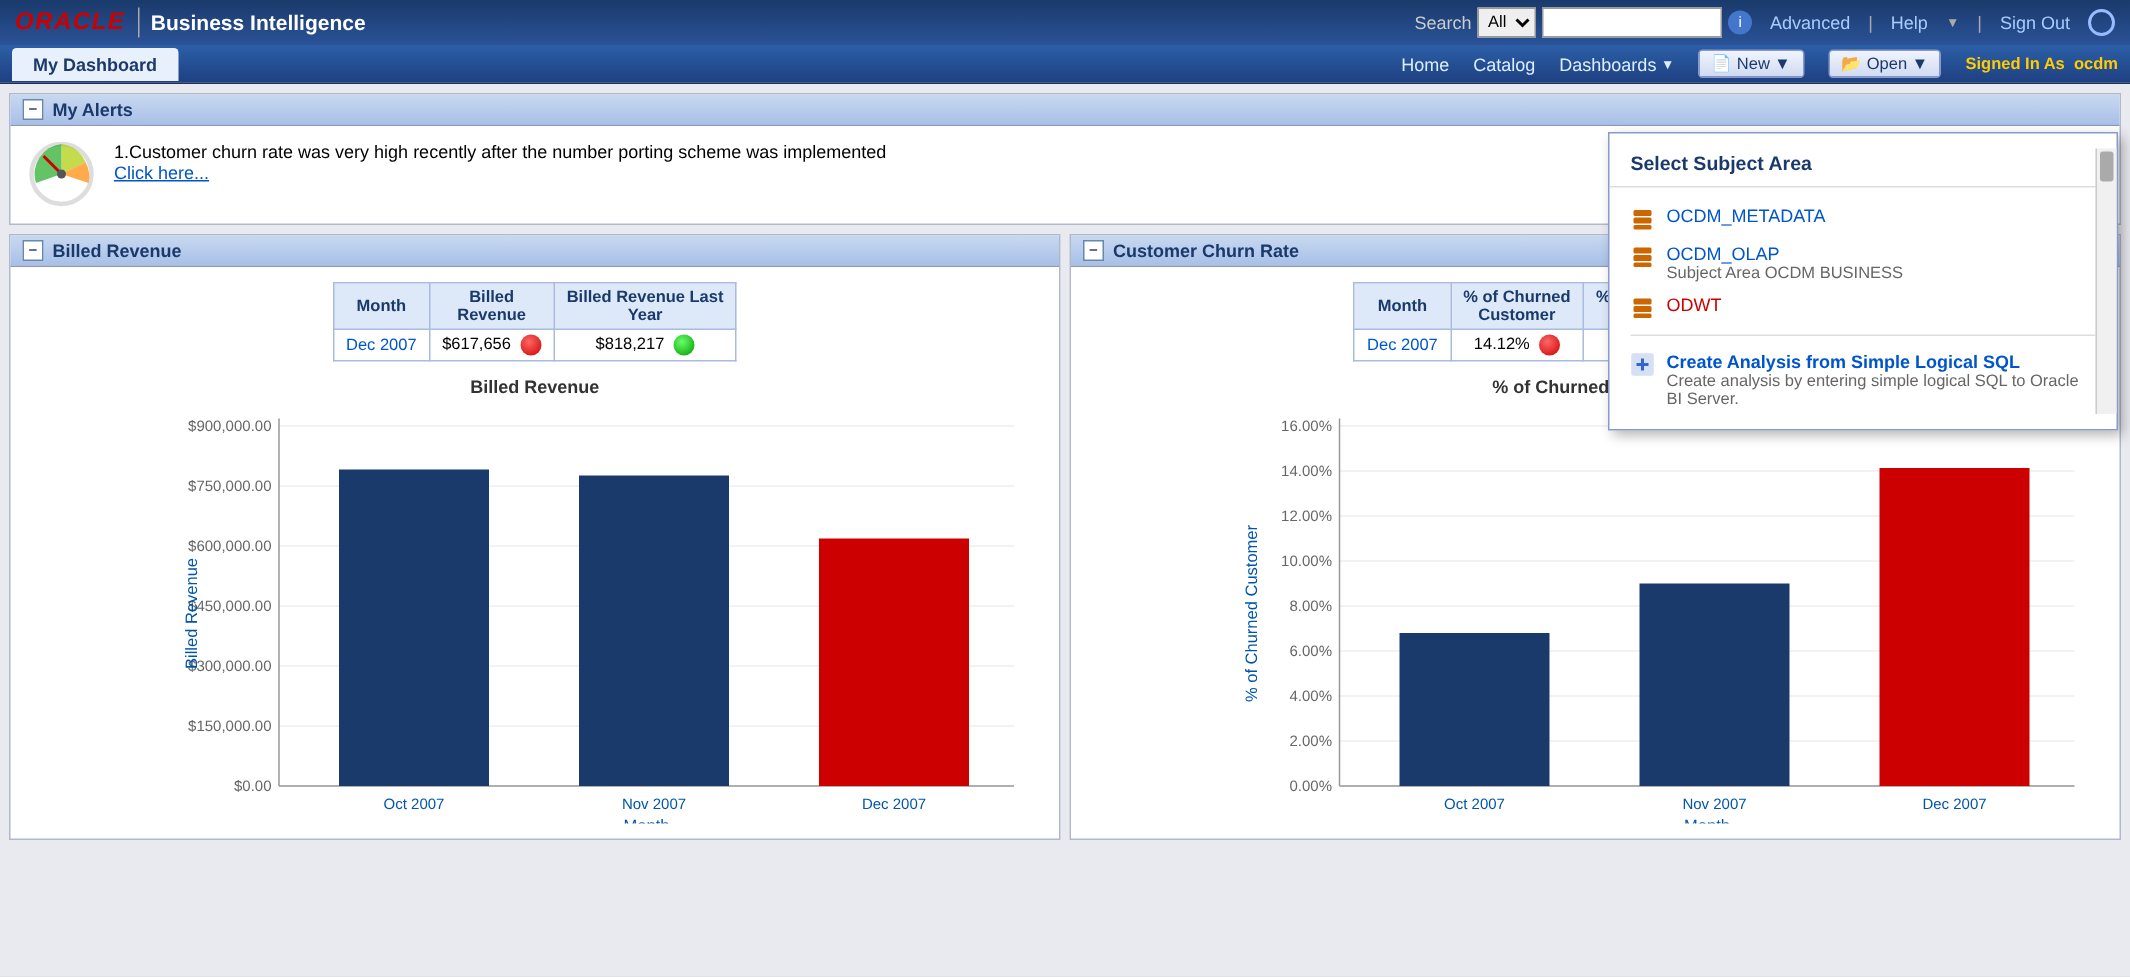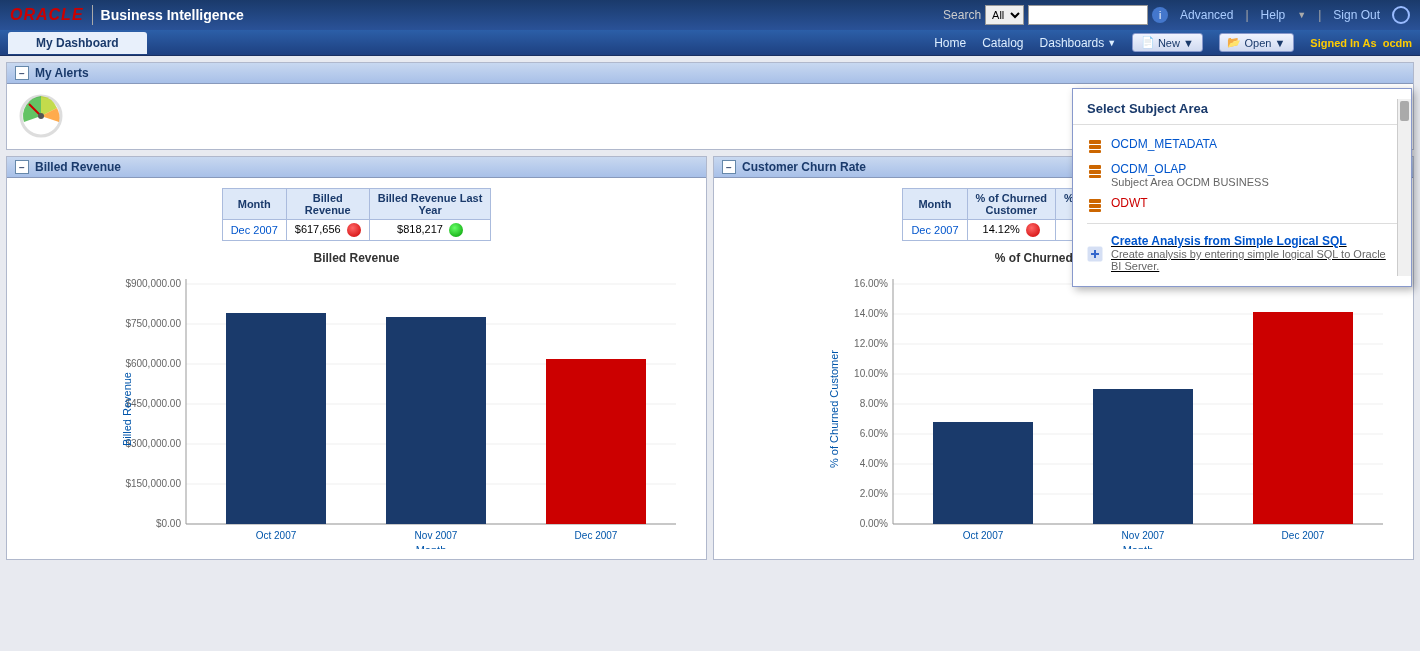--- a/index.html
+++ b/index.html
@@ -87,21 +87,21 @@
       height: 26px;
       display: flex;
       align-items: center;
       padding: 0 8px;
       justify-content: space-between;
       border-bottom: 1px solid #1a3060;
     }
     #my-dashboard-tab {
       background: #e8f0fb;
       color: #1a3a6b;
-      padding: 4px 28px;
+      padding: 4px 14px;
       font-size: 12px;
       font-weight: bold;
       border-radius: 3px 3px 0 0;
       cursor: pointer;
       height: 22px;
       display: flex;
       align-items: center;
     }
     #nav-right {
       display: flex;
@@ -297,25 +297,24 @@
     }
     .subject-name { color: #0055cc; font-size: 12px; }
     .subject-desc { color: #666; font-size: 11px; }
     .divider-line {
       border: none;
       border-top: 1px solid #ddd;
       margin: 6px 14px;
     }
     .create-item {
       display: flex;
-      align-items: center;
+      align-items: flex-start;
       gap: 8px;
       padding: 4px 14px;
       cursor: pointer;
-      text-decoration: underline;
     }
     .create-name { color: #0055cc; font-size: 12px; font-weight: bold; }
     .create-desc { color: #666; font-size: 11px; }
     .panel-scroll {
       position: absolute;
       right: 0;
       top: 0;
       bottom: 0;
       width: 14px;
       background: #f0f0f0;
@@ -388,20 +387,26 @@
       <svg id="gauge-icon" width="45" height="45" viewBox="0 0 45 45">
         <circle cx="22" cy="22" r="20" fill="none" stroke="#ddd" stroke-width="3"></circle>
 
         <path d="M22 22 L5 28 A20 20 0 0 1 22 2 Z" fill="#22aa22" opacity="0.7"></path>
         <path d="M22 22 L22 2 A20 20 0 0 1 38 14 Z" fill="#aacc00" opacity="0.7"></path>
         <path d="M22 22 L38 14 A20 20 0 0 1 40 28 Z" fill="#ff8800" opacity="0.7"></path>
 
         <line x1="22" y1="22" x2="10" y2="10" stroke="#cc0000" stroke-width="2"></line>
         <circle cx="22" cy="22" r="3" fill="#555"></circle>
       </svg>
+      <div>
+        <p>
+          <span>1.Customer churn rate was very high recently after the number porting scheme was implemented</span>
+        </p>
+        <a id="click-here">Click here...</a>
+      </div>
     </div>
   </div>
 
   <div id="charts-row">
 
     <div class="chart-panel">
       <div class="section-header">
         <div class="collapse-icon">−</div>
         <span>Billed Revenue</span>
       </div>

